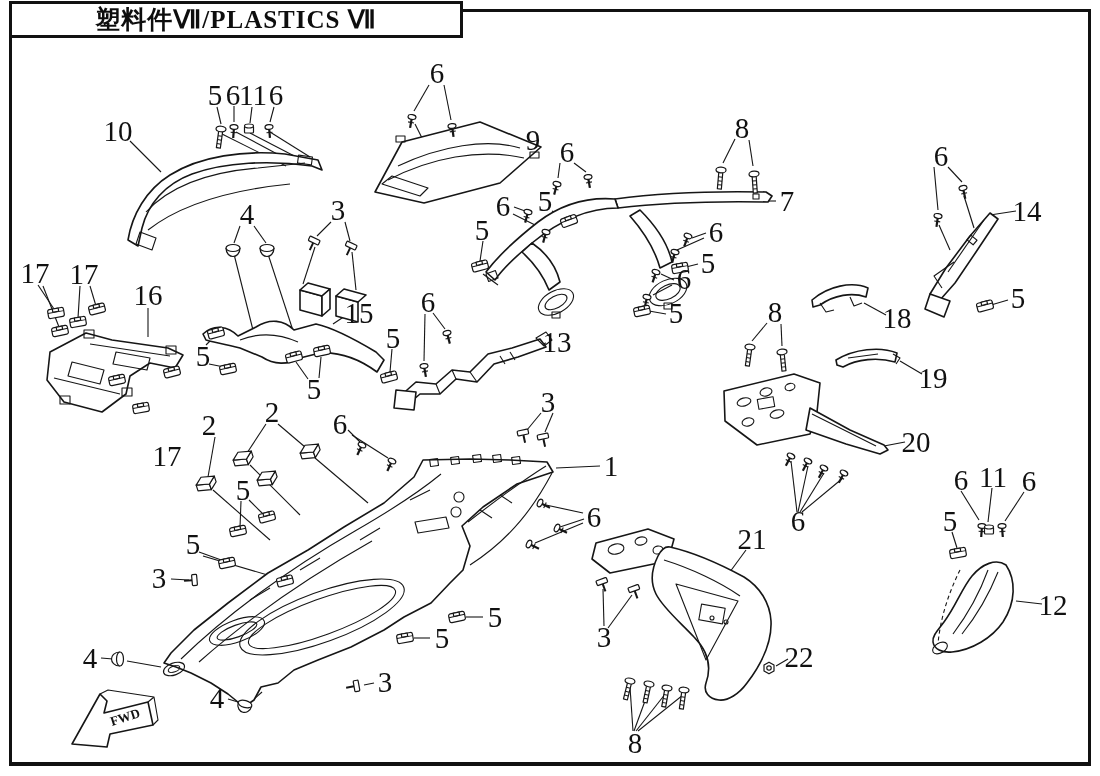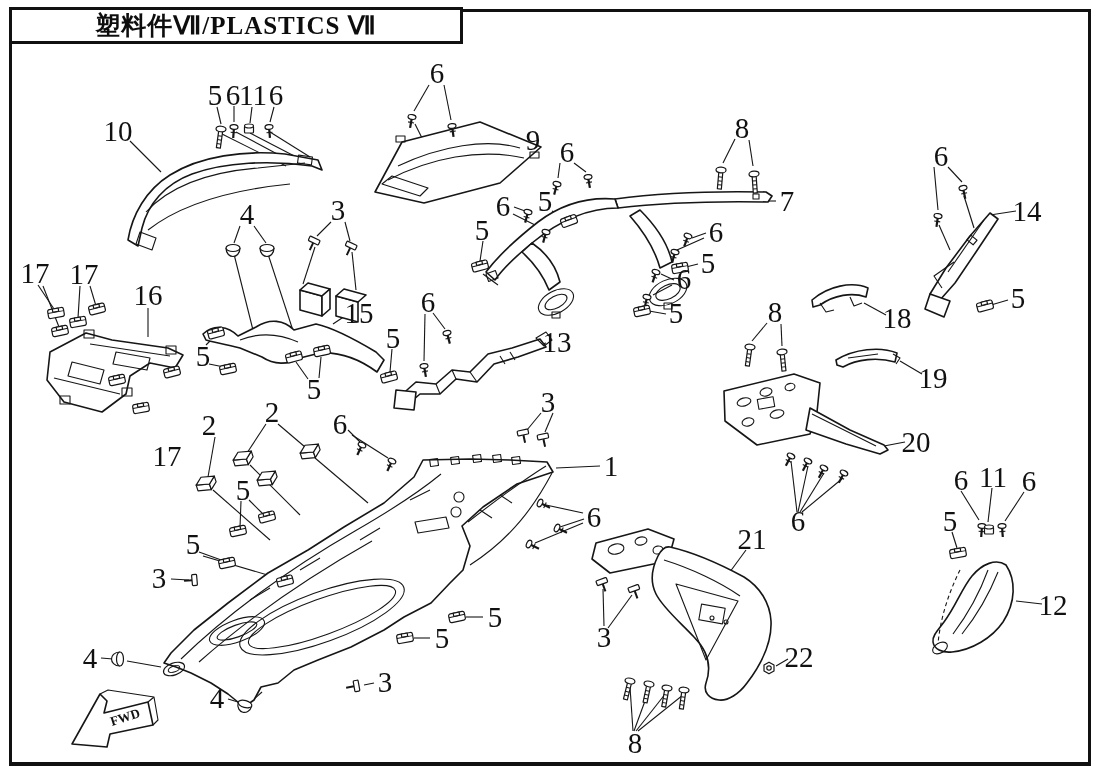--- a/index.html
+++ b/index.html
@@ -6,21 +6,21 @@
   .page {
     position:relative; width:1100px; height:776px; background:#ffffff;
     font-family:"Liberation Sans", sans-serif; overflow:hidden;
   }
   .frame {
     position:absolute; left:9px; top:9px; width:1082px; height:757px;
     box-sizing:border-box; border:3px solid #111; border-bottom-width:4px;
     background:transparent; pointer-events:none;
   }
   .title-box {
-    position:absolute; left:9px; top:7px; width:454px; height:37px;
+    position:absolute; left:9px; top:1px; width:454px; height:37px;
     box-sizing:border-box; border:3px solid #111;
     display:flex; align-items:center; justify-content:center;
     background:#fff; z-index:3;
   }
   .title-box span {
     font-family:"Liberation Serif", serif; font-weight:bold; font-size:25px;
     letter-spacing:1px; color:#0d0d0d; white-space:nowrap;
   }
   svg.diagram { position:absolute; left:0; top:0; z-index:2; }
   .part   { fill:#ffffff; stroke:#161616; stroke-width:1.6; stroke-linejoin:round; }

